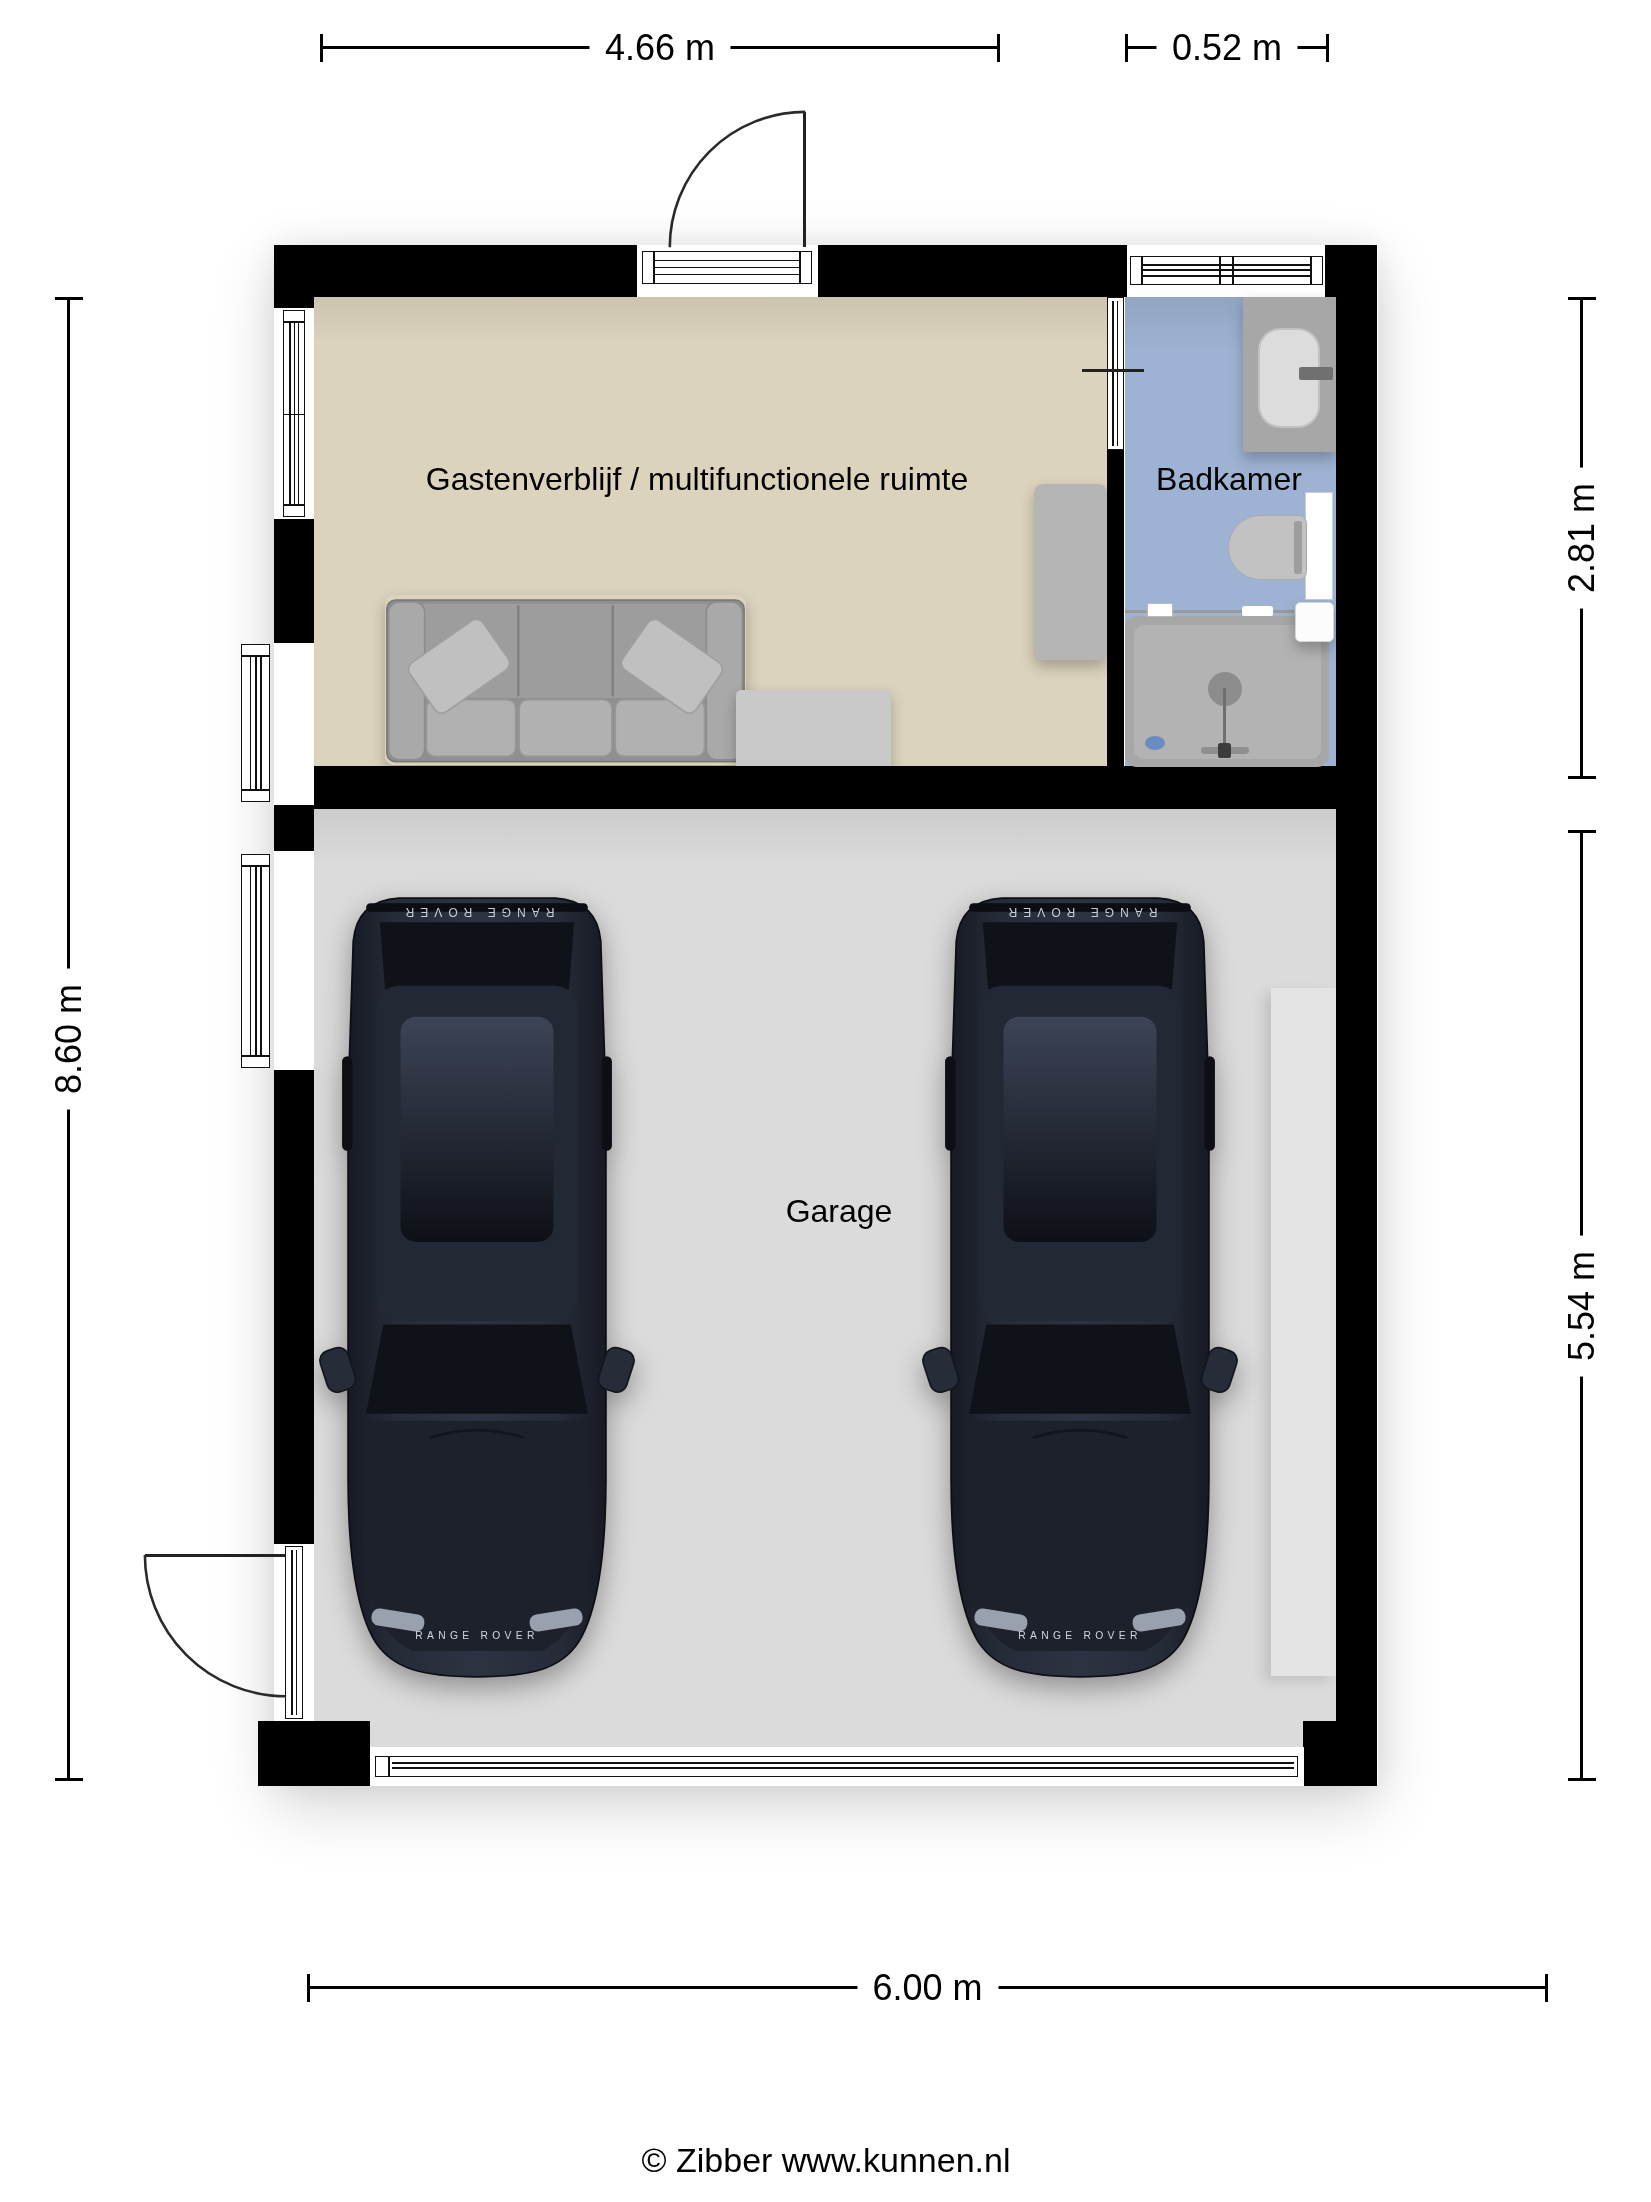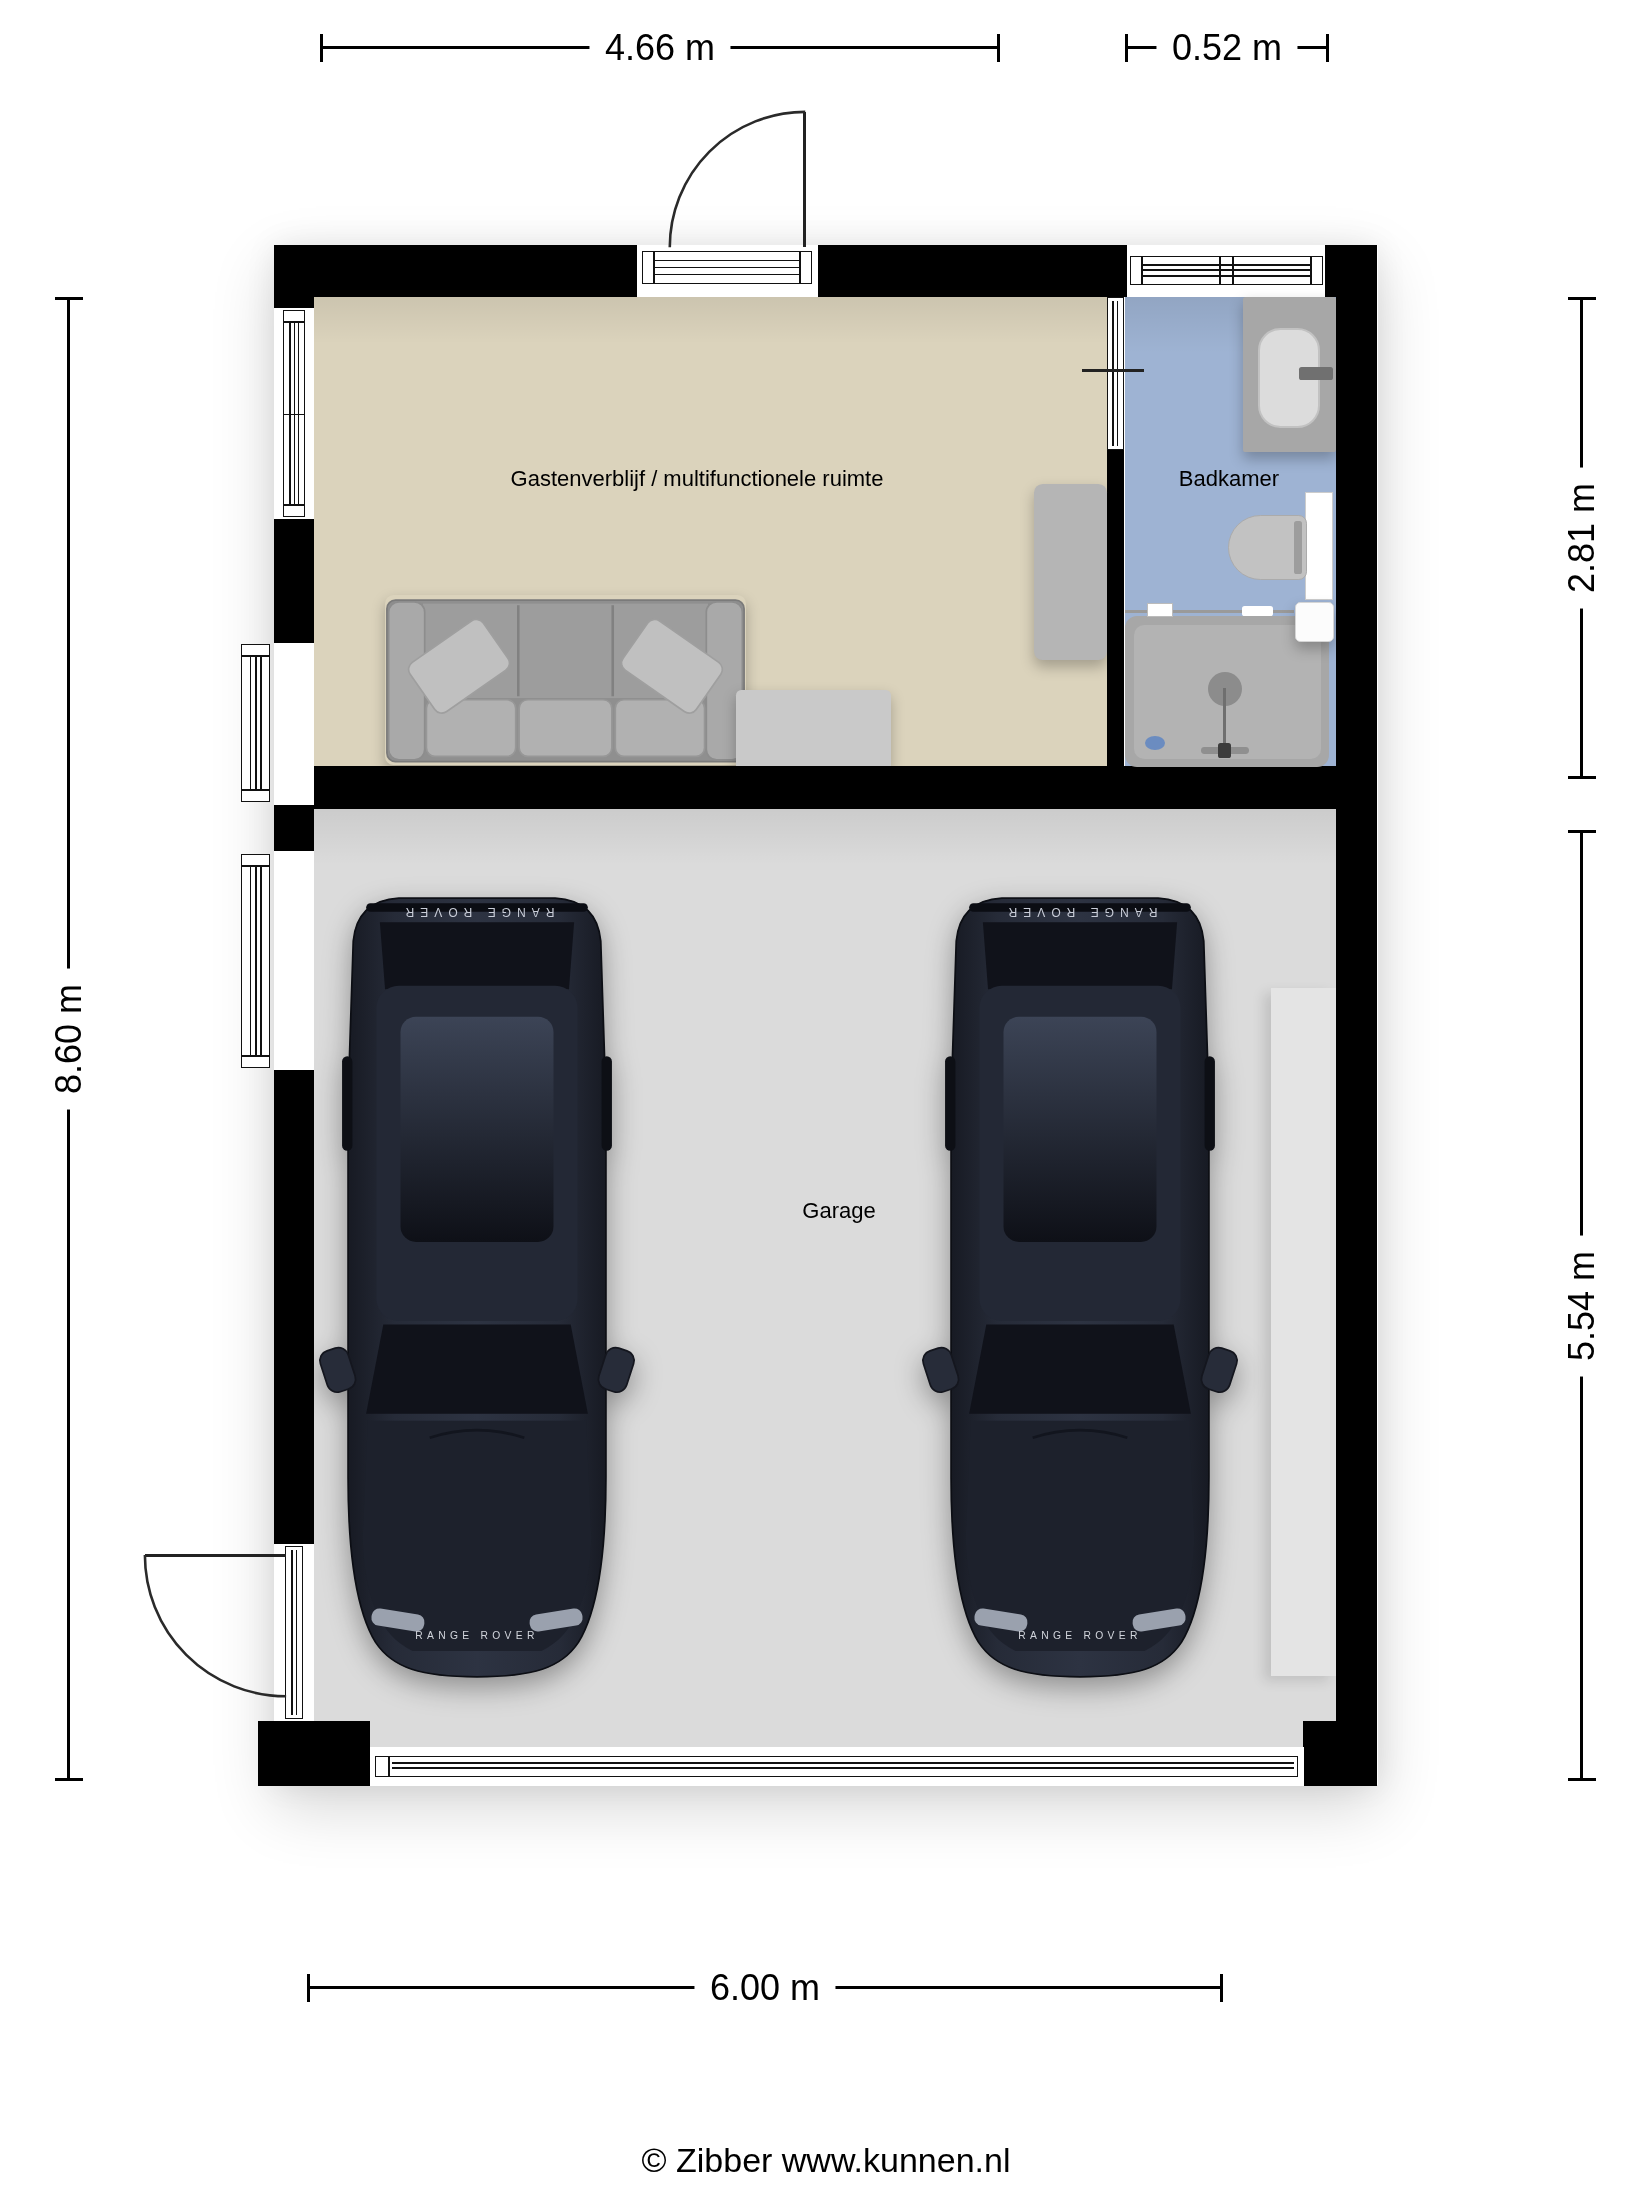--- a/index.html
+++ b/index.html
@@ -14,21 +14,21 @@
   .ws-line-h{position:absolute;left:12px;right:12px;height:1.7px;background:#111;}
   .ws-cap-h{position:absolute;left:0;right:0;height:1.7px;background:#111;}
   .ws-cap-v{position:absolute;top:0;bottom:0;width:1.7px;background:#111;}
   .dim-line-h{position:absolute;left:0;right:0;top:12px;height:2.6px;background:#000;}
   .dim-line-v{position:absolute;top:0;bottom:0;left:12px;width:2.6px;background:#000;}
   .dim-tick-v{position:absolute;top:0;bottom:0;width:2.6px;background:#000;}
   .dim-tick-h{position:absolute;left:0;right:0;height:2.6px;background:#000;}
   .dim-label{position:absolute;left:50%;top:50%;transform:translate(-50%,-50%);
              background:#fff;padding:0 15.5px;font-size:36px;white-space:nowrap;}
   .dim-label-rot{transform:translate(-50%,-50%) rotate(-90deg);}
-  .room-label{position:absolute;transform:translate(-50%,-50%);font-size:22px;white-space:nowrap;}
+  .room-label{position:absolute;transform:translate(-50%,-50%);font-size:32px;white-space:nowrap;}
   .footer-line{position:absolute;left:50%;transform:translateX(-50%);font-size:34px;white-space:nowrap;}
   .plan-shadow{position:absolute;box-shadow:0 22.4px 60px rgba(0,0,0,.16), 0 0 29px rgba(0,0,0,.08);}
   .furn-shadow{box-shadow:0 6.9px 13.8px rgba(0,0,0,.25);}
   svg{display:block;}
 </style>
 </head>
 <body>
 
 <div id="canvas">
 
@@ -250,21 +250,21 @@
     <div class="dim-tick-h" style="top:0;"></div>
     <div class="dim-tick-h" style="bottom:0;"></div>
     <span class="dim-label dim-label-rot">2.81 m</span>
   </div>
   <div class="abs" style="left:1568px;top:830px;width:27.5px;height:951px;">
     <div class="dim-line-v"></div>
     <div class="dim-tick-h" style="top:0;"></div>
     <div class="dim-tick-h" style="bottom:0;"></div>
     <span class="dim-label dim-label-rot">5.54 m</span>
   </div>
-  <div class="abs" style="left:307px;top:1974px;width:916px;height:27.5px;padding-left:38px;">
+  <div class="abs" style="left:307px;top:1974px;width:1241px;height:27.5px;padding-left:38px;">
     <div class="dim-line-h"></div>
     <div class="dim-tick-v" style="left:0;"></div>
     <div class="dim-tick-v" style="right:0;"></div>
     <span class="dim-label">6.00 m</span>
   </div>
 
   <div class="footer-line" style="top:2141px;">© Zibber www.kunnen.nl</div>
 
 </div>
 

